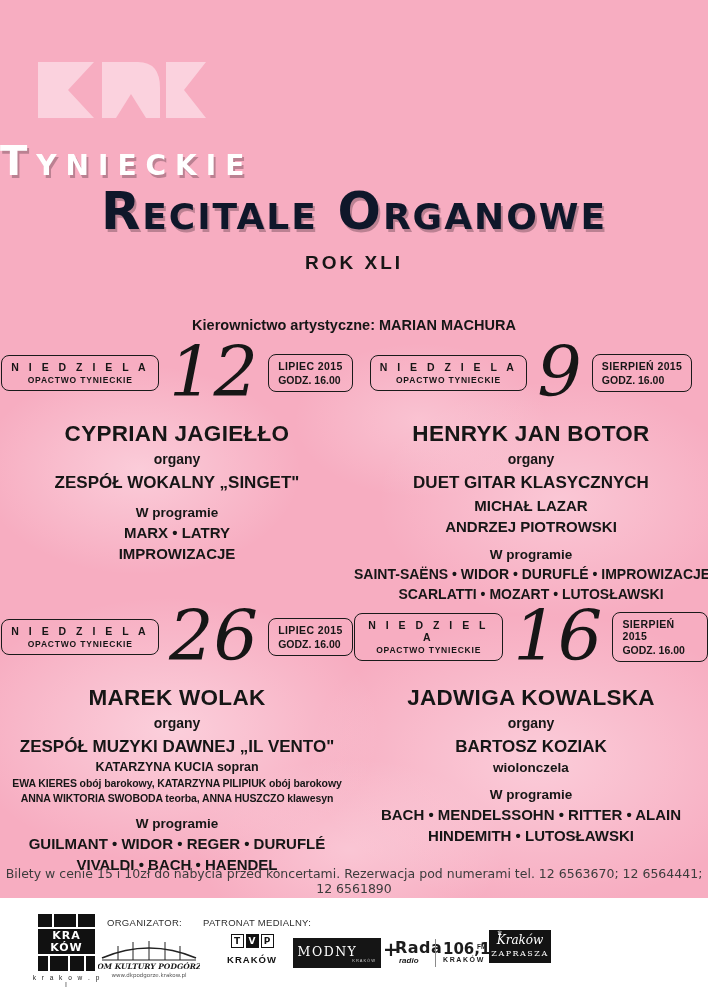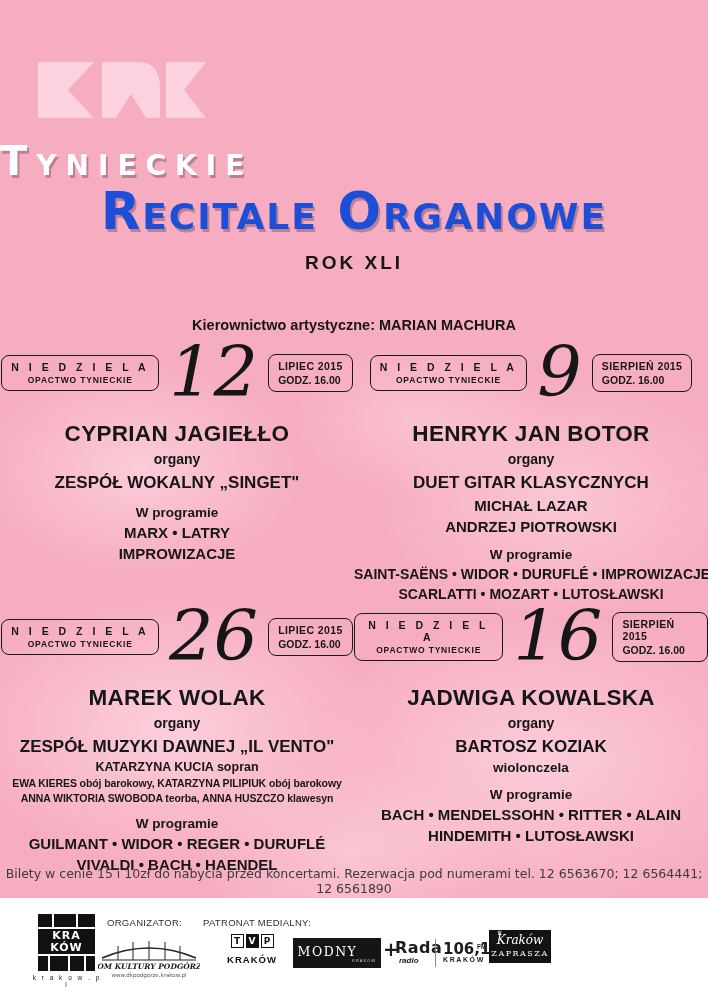--- a/index.html
+++ b/index.html
@@ -20,21 +20,21 @@
   }
   .layer{position:absolute;z-index:1;}
   
   .krk{top:56px;left:38px;width:168px;height:68px;}
   .t1{top:138px;left:0;width:708px;text-align:left;
       font-family:"DejaVu Sans",sans-serif;font-weight:bold;font-variant:small-caps;
       font-size:40px;letter-spacing:9px;color:#ffffff;margin:0;
       text-shadow:2px 3px 0 rgba(97,62,74,.40);}
   .t2{top:182px;left:0;width:708px;text-align:center;
       font-family:"DejaVu Sans",sans-serif;font-weight:bold;font-variant:small-caps;
-      font-size:51px;letter-spacing:2px;color:#1d4ed8;margin:0;
+      font-size:51px;letter-spacing:2px;color:#0f172a;margin:0;
       text-shadow:2px 3px 0 rgba(97,62,74,.40);}
   .rok{top:252px;left:0;width:708px;text-align:center;
        font-size:19px;font-weight:bold;letter-spacing:3px;}
   .orgs{top:283px;left:0;width:708px;text-align:center;font-size:14.5px;font-weight:bold;}
   .dir{top:305px;left:0;width:708px;text-align:center;font-size:14.5px;font-weight:bold;margin-top:12px;}
   
   .concert{width:354px;text-align:center;}
   .c1{top:340px;left:0;}
   .c2{top:340px;left:354px;}
   .c3{top:604px;left:0;}

